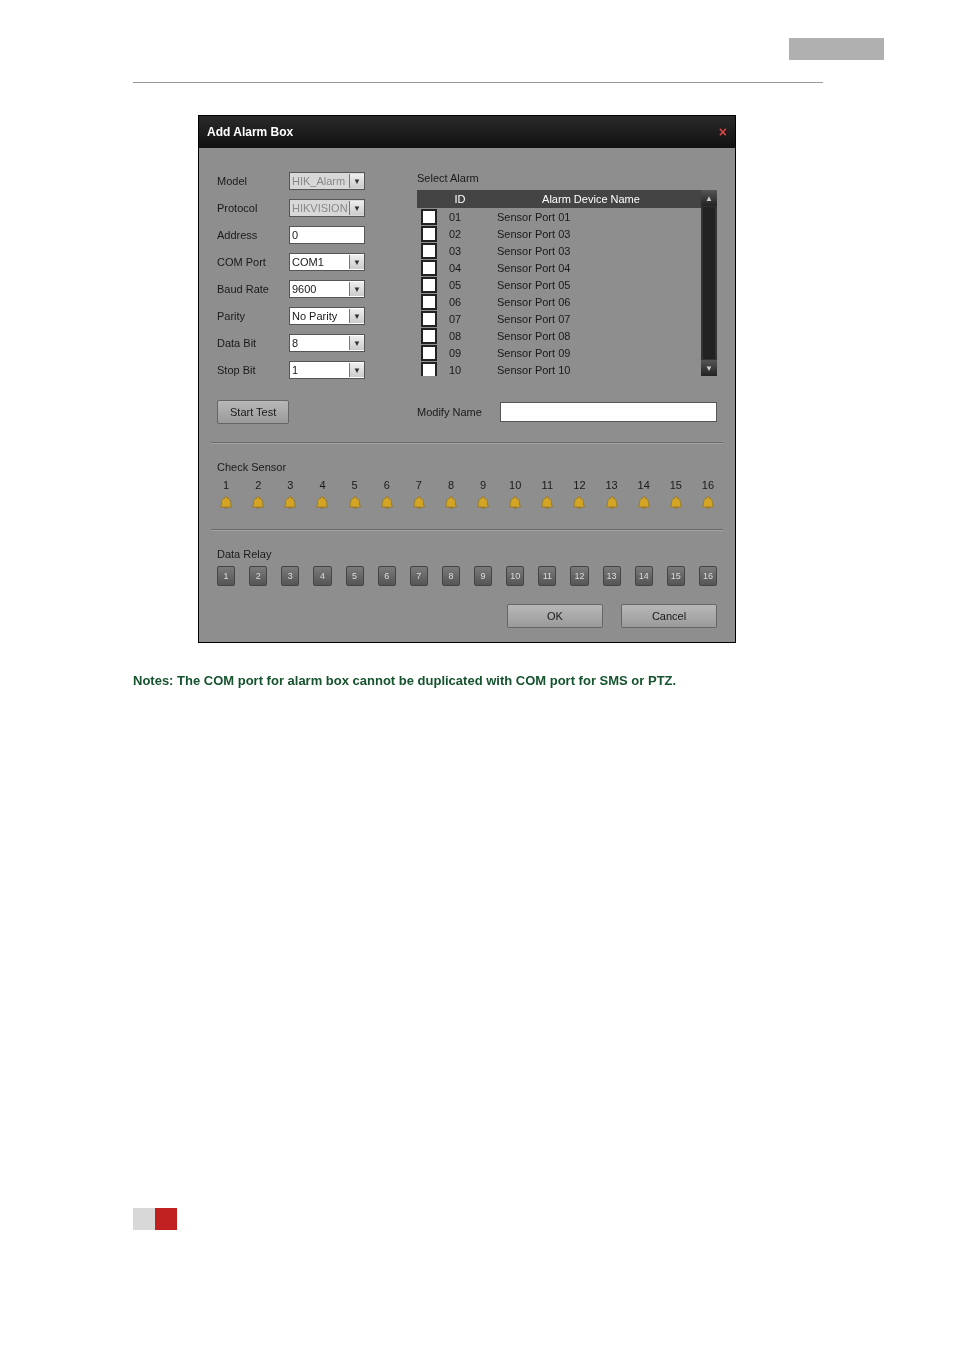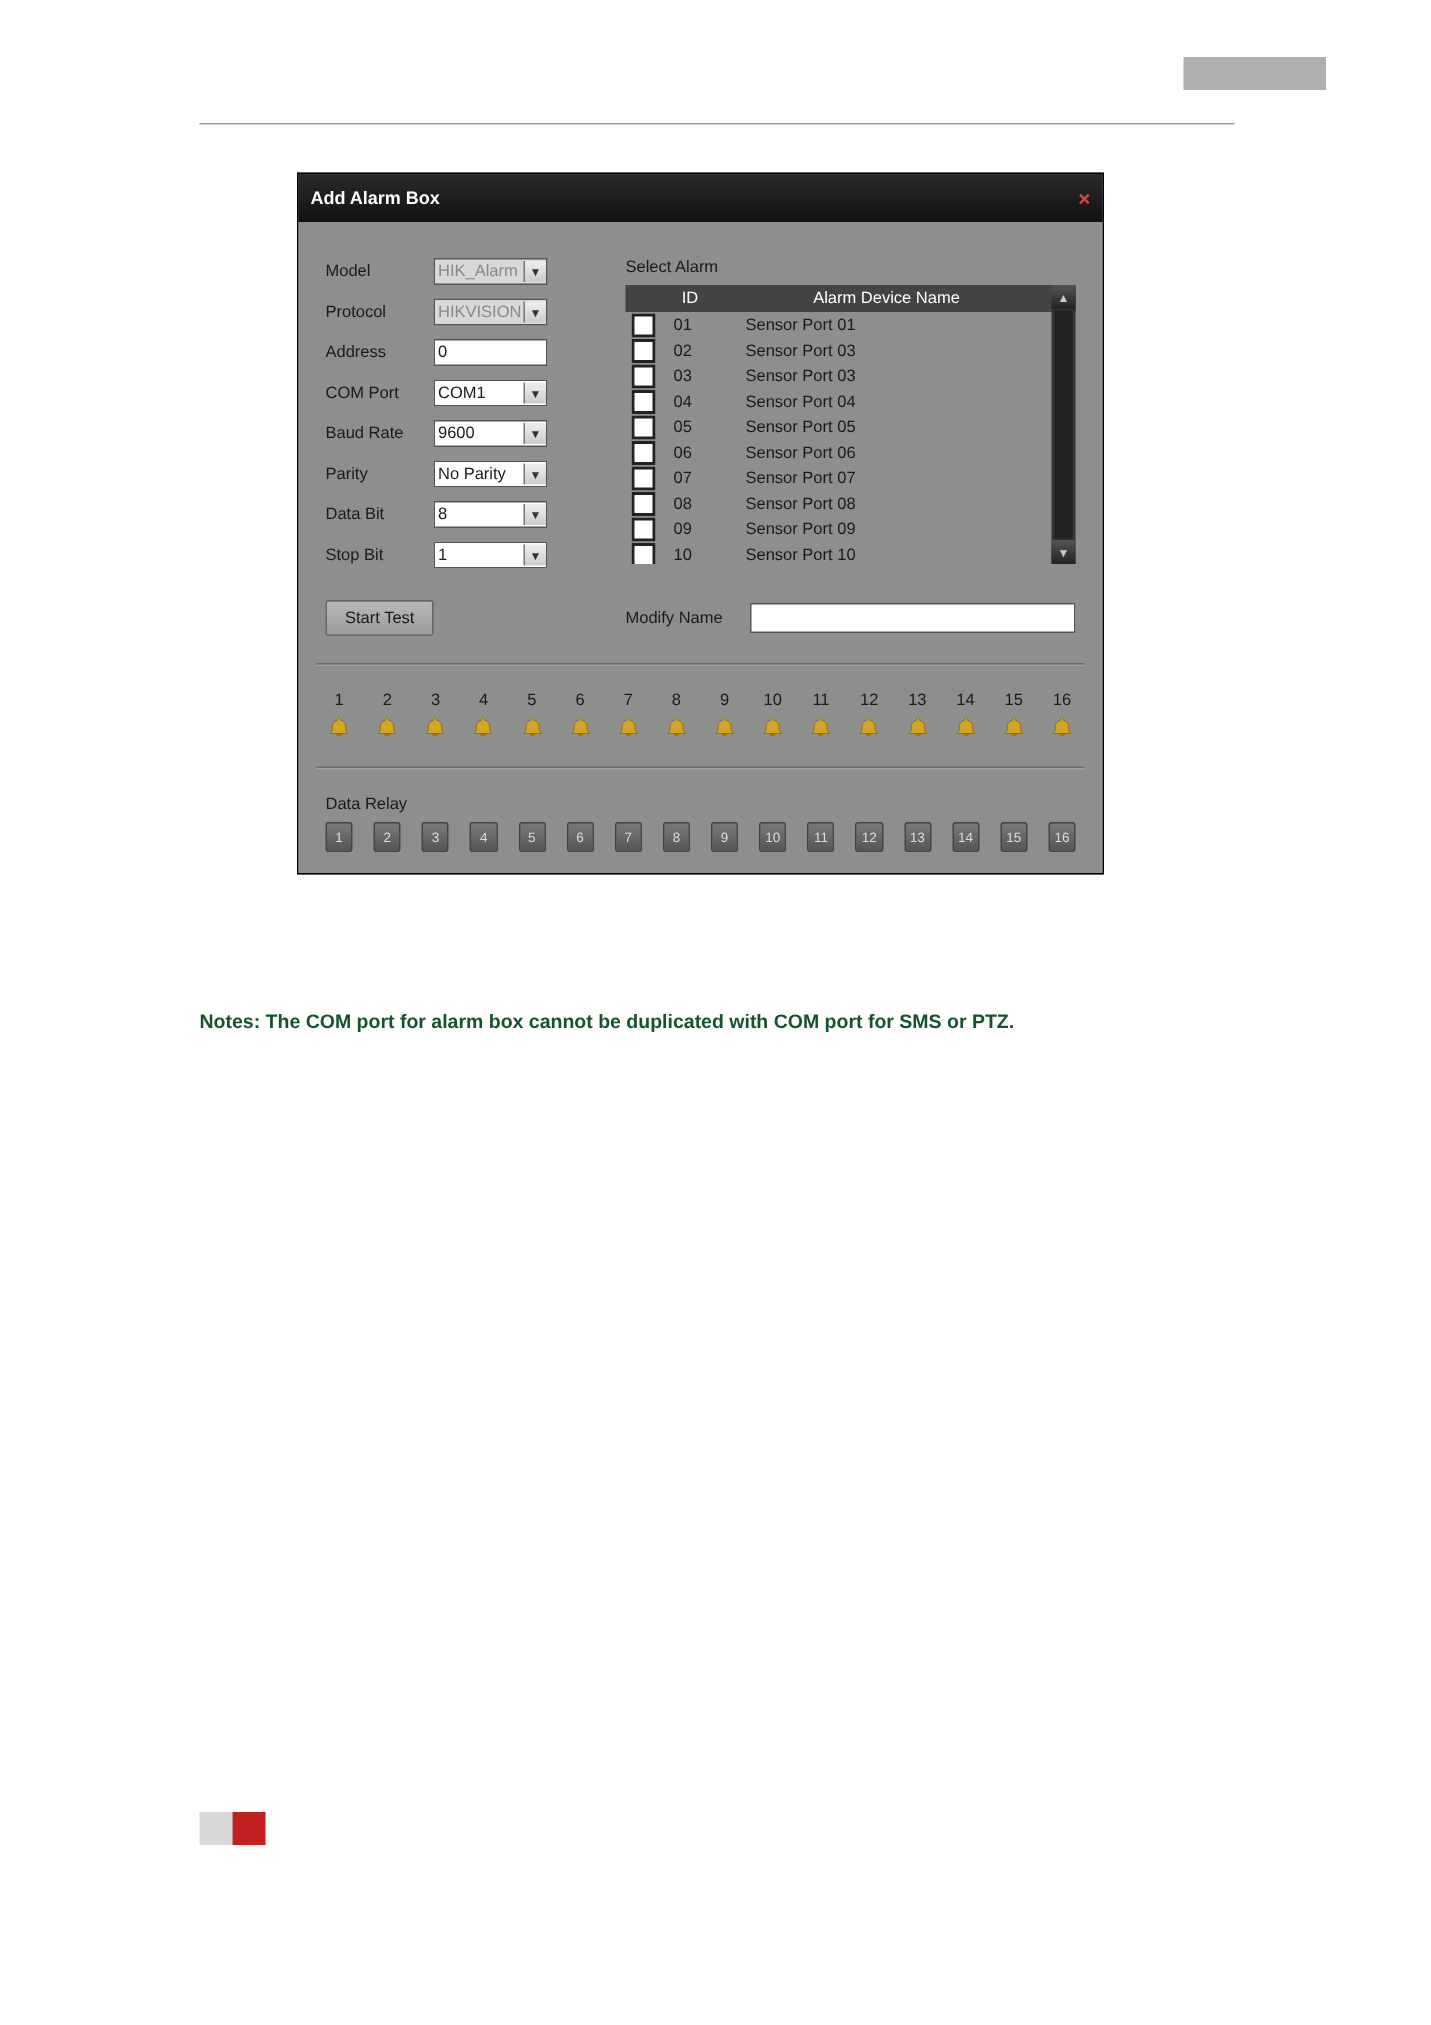--- a/index.html
+++ b/index.html
@@ -430,20 +430,21 @@
       <div class="row2">
         <div style="width:200px">
           <span class="btn">Start Test</span>
         </div>
         <span class="modify-label">Modify Name</span>
         <div class="modify-input"></div>
       </div>
 
       <div class="divider"></div>
 
+      <div class="section-title">Check Sensor</div>
       <div class="sensor-row" id="sensor-row">
           <div class="sensor-col">
             <div class="sensor-num">1</div>
             <div class="bell-icon">
               <svg viewBox="0 0 16 16">
                 <path fill="#d4a525" stroke="#8a6a10" stroke-width="0.6" d="M8 1.5c-.5 0-1 .4-1 1v.6C4.8 3.6 3.5 5.3 3.5 7.5v2.3L2.3 12h11.4l-1.2-2.2V7.5c0-2.2-1.3-3.9-3.5-4.4V2.5c0-.6-.5-1-1-1z"></path>
                 <path fill="#d4a525" stroke="#8a6a10" stroke-width="0.6" d="M6.6 12.6a1.5 1.5 0 0 0 2.8 0z"></path>
               </svg>
             </div>
           </div>
@@ -599,20 +600,24 @@
           <div class="relay-icon">9</div>
           <div class="relay-icon">10</div>
           <div class="relay-icon">11</div>
           <div class="relay-icon">12</div>
           <div class="relay-icon">13</div>
           <div class="relay-icon">14</div>
           <div class="relay-icon">15</div>
           <div class="relay-icon">16</div>
         </div>
 
+      <div class="footer">
+        <span class="btn">OK</span>
+        <span class="btn">Cancel</span>
+      </div>
     </div>
   </div>
 
   <div class="notes">Notes: The COM port for alarm box cannot be duplicated with COM port for SMS or PTZ.</div>
 
   <div class="logo-block">
     <div class="sq1"></div>
       <div class="sq2"></div>
   </div>
 </div>

